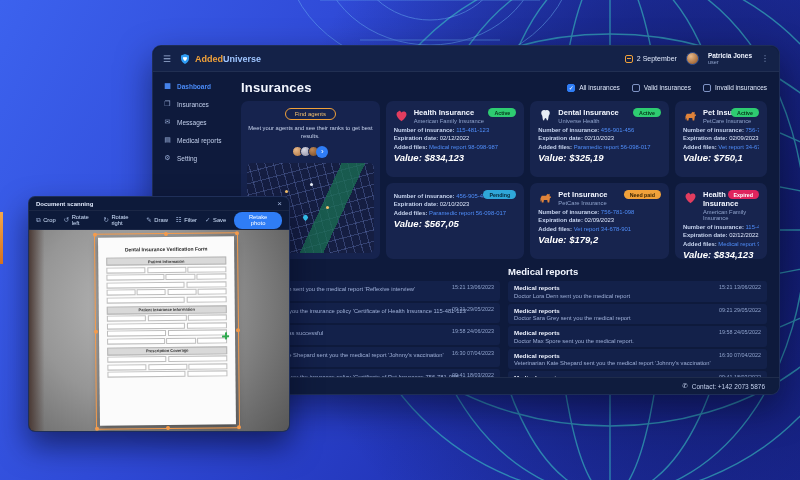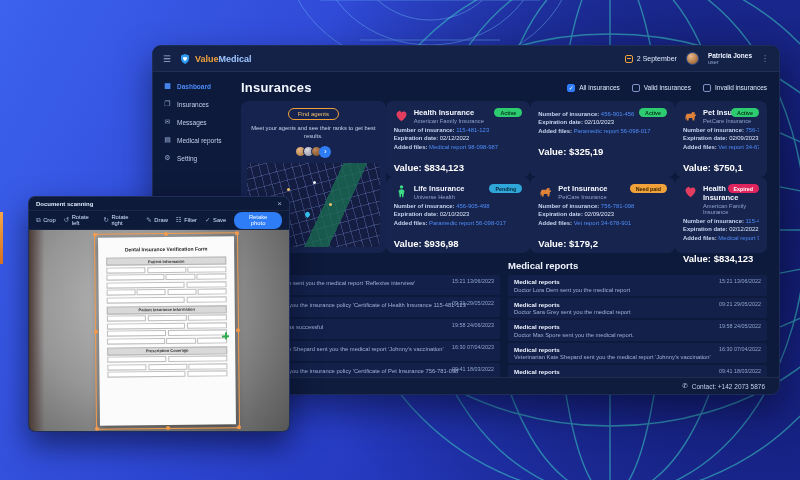--- a/index.html
+++ b/index.html
@@ -50,37 +50,37 @@
 
   .content { position:absolute; left:80px; top:26px; right:0; bottom:17px; padding:8px 12px 0 8px; overflow:hidden; }
   .content-top { display:flex; align-items:center; margin-bottom:6px; }
   .page-title { font-size:13px; font-weight:bold; color:#f2f6ff; letter-spacing:.2px; }
   .filters { margin-left:auto; display:flex; gap:12px; align-items:center; }
   .filter { display:flex; align-items:center; gap:4px; font-size:6.5px; color:#dfe8fb; cursor:pointer; }
   .cb { width:8px; height:8px; border:1px solid #7f93c4; border-radius:2px; display:flex;
     align-items:center; justify-content:center; font-size:6px; color:#fff; }
   .cb.checked { background:#2f7df6; border-color:#2f7df6; }
 
-  .grid { display:grid; grid-template-columns:1fr 1fr 1fr 92px; grid-auto-rows:76px; gap:0; }
+  .grid { display:grid; grid-template-columns:1fr 1fr 1fr 92px; grid-auto-rows:76px; gap:6px; }
   .card { background:#17244e; border-radius:7px; padding:7px 8px; position:relative; cursor:pointer; }
   .card-head { display:flex; gap:5px; }
   .cicon { width:15px; height:15px; flex:0 0 15px; }
   .cicon svg { width:15px; height:15px; }
   .card-title { font-size:7.5px; font-weight:bold; color:#f2f6ff; }
   .card-provider { font-size:5.8px; color:#8fa3cc; margin-top:1px; }
   .badge { position:absolute; top:7px; right:8px; font-size:5.3px; padding:1.5px 6px;
     border-radius:7px; color:#04290f; font-weight:bold; }
   .badge.active   { background:#2ecc71; color:#06341a; }
   .badge.pending  { background:#2fa7d9; color:#04293a; }
   .badge.needpaid { background:#f0a13a; color:#3a2400; }
   .badge.expired  { background:#e0245e; color:#fff; }
   .cline { font-size:5.9px; color:#c7d4ef; margin-top:2.6px; font-weight:bold; white-space:nowrap; overflow:hidden; }
   .cline a { color:#4f8df9; font-weight:normal; text-decoration:underline; cursor:pointer; }
   .cline .plain { color:#dfe8fb; font-weight:normal; }
-  .cvalue { font-size:9.5px; font-weight:bold; color:#ffffff; margin-top:12px; }
+  .cvalue { font-size:9.5px; font-weight:bold; color:#ffffff; margin-top:2px;font-style:italic; }
 
   .agents { grid-row:1 / span 2; background:#16234e; border-radius:7px; padding:7px 6px 6px; display:flex; flex-direction:column; }
   .agents-btn { align-self:center; border:1px solid #f0a13a; color:#f5c16c; background:transparent;
     border-radius:8px; font-size:6px; padding:2px 9px; cursor:pointer; font-family:inherit; }
   .agents-text { font-size:5.8px; color:#c6d2ec; text-align:center; margin-top:5px; line-height:1.35; }
   .agents-row { display:flex; justify-content:center; margin-top:5px; }
   .ag-av { width:11px; height:11px; border-radius:50%; border:1px solid #16234e; margin-left:-3px; }
   .ag1 { background:radial-gradient(circle at 35% 30%, #e8b98a, #a96f3e); margin-left:0; }
   .ag2 { background:radial-gradient(circle at 35% 30%, #d8d8e2, #8a8aa0); }
   .ag3 { background:radial-gradient(circle at 35% 30%, #c08a5a, #6e4322); }
@@ -169,21 +169,21 @@
 
 <div class="win">
 
   <div class="win-header">
     <span class="hamburger">☰</span>
     <div class="logo">
       <svg viewBox="0 0 24 24">
           <path d="M12 2l8 3v6c0 5-3.5 9.2-8 11-4.5-1.8-8-6-8-11V5z" fill="#2f9df6"></path>
           <path d="M12 16s-4-2.6-4-5.4c0-1.4 1.1-2.4 2.4-2.4.8 0 1.3.4 1.6.9.3-.5.8-.9 1.6-.9 1.3 0 2.4 1 2.4 2.4C16 13.4 12 16 12 16z" fill="#fff"></path>
         </svg>
-      <span class="logo-text"><span class="p1">Value</span><span class="p2">Medical</span></span>
+      <span class="logo-text"><span class="p1">Added</span><span class="p2">Universe</span></span>
     </div>
     <div class="header-right">
       <div class="date-chip">
         <span class="cal"></span>
         <span>2 September</span>
       </div>
       <div class="avatar"></div>
       <div class="user-meta">
         <div class="user-name">Patricia Jones</div>
         <div class="user-role">user</div>
@@ -248,20 +248,29 @@
           </div>
         </div>
         <span class="badge active">Active</span>
         <div class="cline"><span>Number of insurance:</span> <a>115-481-123</a></div>
         <div class="cline"><span>Expiration date:</span> <span class="plain">02/12/2022</span></div>
         <div class="cline"><span>Added files:</span> <a>Medical report 98-098-987</a></div>
         <div class="cvalue"><span>Value:</span> <span>$834,123</span></div>
       </div>
 
       <div class="card">
+        <div class="card-head">
+          <span class="cicon"><svg viewBox="0 0 24 24">
+                <path d="M8 3C5.2 3 3.5 5.2 3.5 7.8c0 1.8.8 2.7 1.4 4.2.7 1.8.8 8 2.5 8 1.4 0 1-4.2 2.9-4.2s1.5 4.2 2.9 4.2c1.7 0 1.8-6.2 2.5-8 .6-1.5 1.4-2.4 1.4-4.2C17.1 5.2 15.4 3 12.6 3c-1.3 0-1.6.7-2.3.7S9.3 3 8 3z" fill="#e8edf5" transform="translate(1.7,0)"></path>
+              </svg></span>
+          <div class="ct">
+            <div class="card-title">Dental Insurance</div>
+            <div class="card-provider">Universe Health</div>
+          </div>
+        </div>
         <span class="badge active">Active</span>
         <div class="cline"><span>Number of insurance:</span> <a>456-901-456</a></div>
         <div class="cline"><span>Expiration date:</span> <span class="plain">02/10/2023</span></div>
         <div class="cline"><span>Added files:</span> <a>Paramedic report 56-098-017</a></div>
         <div class="cvalue"><span>Value:</span> <span>$325,19</span></div>
       </div>
 
       <div class="card">
         <div class="card-head">
           <span class="cicon"><svg viewBox="0 0 24 24">
@@ -291,35 +300,25 @@
         <div class="map">
           <span class="map-dot" style="left:30%;top:30%;background:#f5c16c"></span>
           <span class="map-dot" style="left:62%;top:48%;background:#f5c16c"></span>
           <span class="map-dot" style="left:50%;top:22%;background:#e8edf5"></span>
           <span class="map-dot" style="left:24%;top:66%;background:#e8edf5"></span>
           <span class="map-pin"></span>
         </div>
       </div>
 
       <div class="card">
-        <div class="card-head">
-          <span class="cicon"><svg viewBox="0 0 24 24">
-                <circle cx="12" cy="4.6" r="2.7" fill="#3ddc84"></circle>
-                <path d="M12 8.4c-3 0-4.8 1.9-4.8 4.8l1 .4.8 7.4h2l.5-5h1l.5 5h2l.8-7.4 1-.4c0-2.9-1.8-4.8-4.8-4.8z" fill="#3ddc84"></path>
-              </svg></span>
-          <div class="ct">
-            <div class="card-title">Life Insurance</div>
-            <div class="card-provider">Universe Health</div>
-          </div>
-        </div>
         <span class="badge pending">Pending</span>
         <div class="cline"><span>Number of insurance:</span> <a>456-905-498</a></div>
         <div class="cline"><span>Expiration date:</span> <span class="plain">02/10/2023</span></div>
         <div class="cline"><span>Added files:</span> <a>Paramedic report 56-098-017</a></div>
-        <div class="cvalue"><span>Value:</span> <span>$936,98</span></div>
+        <div class="cvalue"><span>Value:</span> <span>$567,05</span></div>
       </div>
 
       <div class="card">
         <div class="card-head">
           <span class="cicon"><svg viewBox="0 0 24 24">
                 <path d="M4 19v-6l2-4h7l2-3 1 1 2-1 1 2-1 2h2l1 2-2 1-1 7h-2.5l-.7-4H9.5l-.8 4H6l-.5-4z" fill="#e0833a"></path>
               </svg></span>
           <div class="ct">
             <div class="card-title">Pet Insurance</div>
             <div class="card-provider">PetCare Insurance</div>

